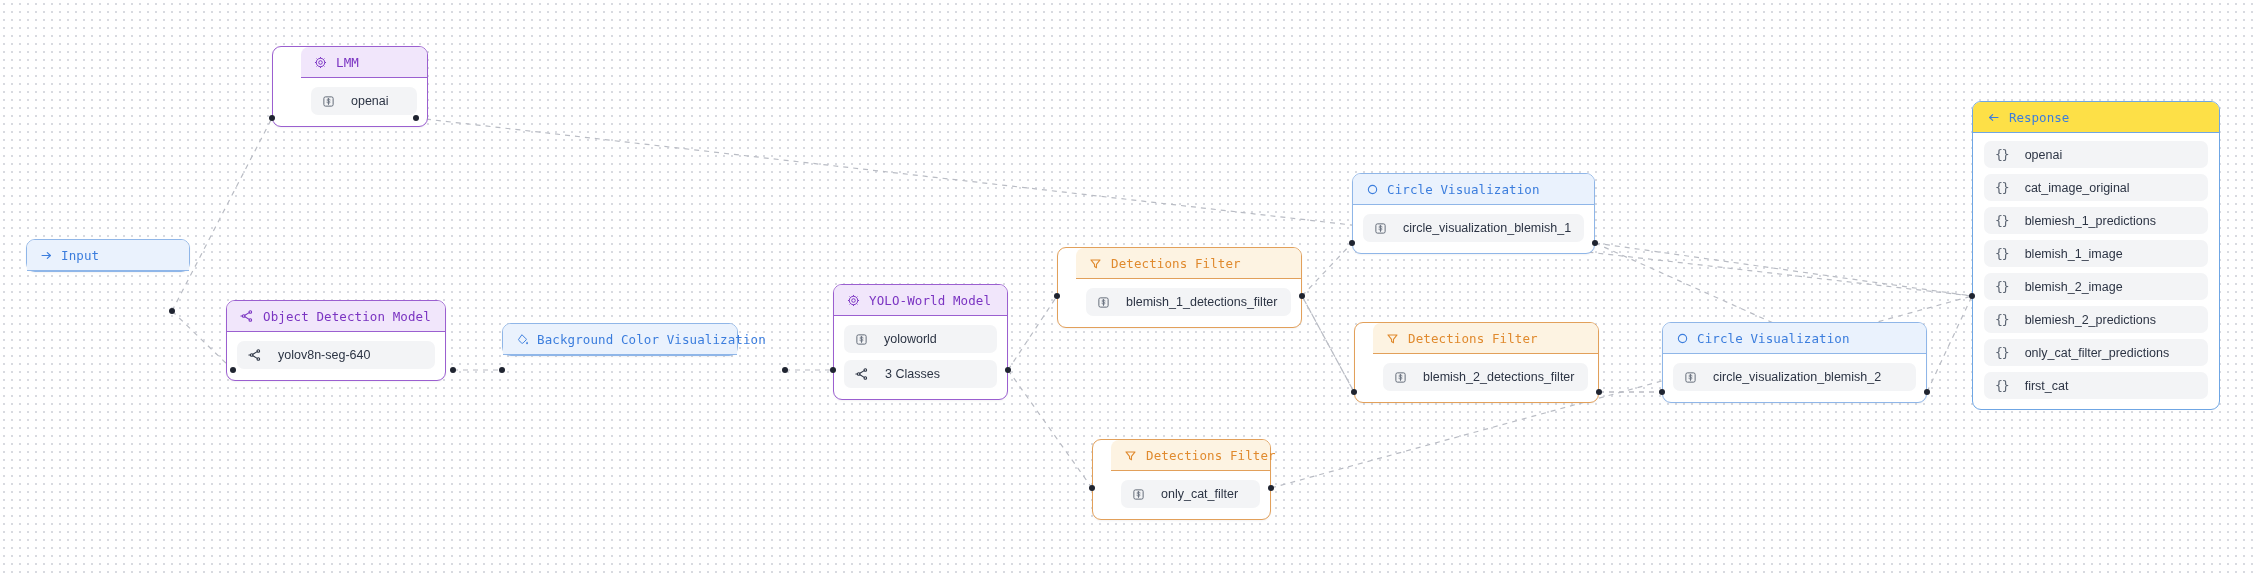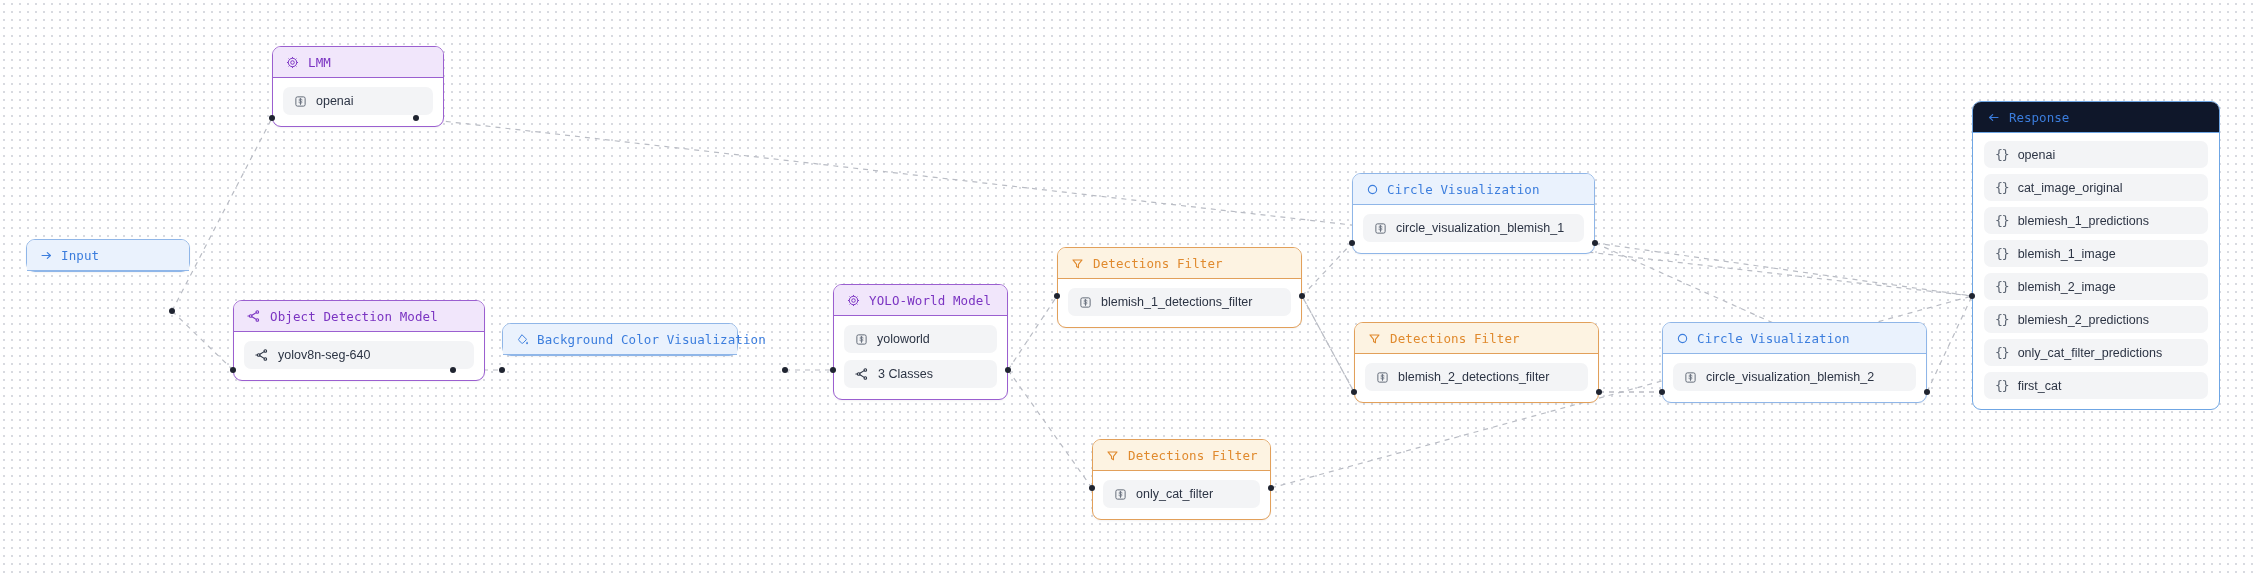--- a/index.html
+++ b/index.html
@@ -20,40 +20,40 @@
         box-shadow:0 1px 2px rgba(16,24,40,.05);}
   .node .hdr{
     display:flex;align-items:center;gap:9px;
     height:31px;padding:0 13px;box-sizing:border-box;
     border-top-left-radius:8px;border-top-right-radius:8px;
     font-family:"DejaVu Sans Mono","Liberation Mono",monospace;
     font-size:12.5px;letter-spacing:.1px;white-space:nowrap;
   }
   .node .body{padding:9px 10px 11px 10px;display:flex;flex-direction:column;gap:7px;}
   .row{
-    display:flex;align-items:center;gap:9px;
+    display:flex;align-items:center;gap:16px;
     background:#f3f4f6;border-radius:7px;
     height:28px;padding:0 11px;box-sizing:border-box;
     font-size:12.5px;color:#2c3444;white-space:nowrap;
   }
 
   
   .v-blue{border:1.4px solid #8fb6e8;}
   .v-blue .hdr{background:#eaf2fd;color:#3b7ddd;border-bottom:1.4px solid #8fb6e8;gap:8px;}
   .v-purple{border:1.4px solid #9b5fd0;}
   .v-purple .hdr{background:#f1e6fb;color:#7b34c2;border-bottom:1.4px solid #9b5fd0;}
   .v-orange{border:1.4px solid #e8a martin;}
-  .v-orange{border:1.4px solid #e2a05a;}
+  .v-orange{border:1.4px solid #e2a05a;padding-left:18px;}
   .v-orange .hdr{background:#fdf3e2;color:#e08a2e;border-bottom:1.4px solid #e2a05a;}
 
   
   .panel{position:absolute;border:1.5px solid #6fa6e4;border-radius:9px;background:#fff;box-sizing:border-box;}
   .panel .hdr{
     display:flex;align-items:center;gap:9px;height:31px;padding:0 14px;box-sizing:border-box;
-    background:#0f172a;color:#3b7ddd;border-bottom:1.5px solid #6fa6e4;
+    background:#fde047;color:#3b7ddd;border-bottom:1.5px solid #6fa6e4;
     border-top-left-radius:8px;border-top-right-radius:8px;
     font-family:"DejaVu Sans Mono","Liberation Mono",monospace;font-size:12.5px;
   }
   .panel .body{padding:8px 11px 10px 11px;display:flex;flex-direction:column;gap:6px;}
   .panel .row{height:27px;}
 
   .ico{display:inline-flex;align-items:center;justify-content:center;flex:0 0 auto;line-height:1;}
   .ico svg{display:block;}
   .brace{font-family:"DejaVu Sans Mono","Liberation Mono",monospace;font-size:13px;color:#5b6472;letter-spacing:-1px;}
 
@@ -103,21 +103,21 @@
       <div class="hdr">
         <span class="ico">
           <svg width="13" height="13" viewBox="0 0 16 16" stroke="currentColor" stroke-width="1.4" fill="none" stroke-linecap="round" stroke-linejoin="round">
             <path d="M2.5 8h10"></path>
             <path d="M9 4.5L12.8 8 9 11.5"></path>
           </svg>
         </span>
         <span>Input</span>
       </div>
     </div>
-    <div class="node v-purple" style="left: 272px; top: 46px; width: 172px;">
+    <div class="node v-purple" style="left: 272px; top: 46px; width: 156px; padding-left: 28px;">
       <div class="hdr">
         <span class="ico">
           <svg width="13" height="13" viewBox="0 0 16 16" stroke="currentColor" stroke-width="1.2" fill="none">
             <circle cx="8" cy="8" r="2.2"></circle>
             <circle cx="8" cy="8" r="5.2"></circle>
             <path d="M8 1.2v1.6M8 13.2v1.6M1.2 8h1.6M13.2 8h1.6M3.2 3.2l1.2 1.2M11.6 11.6l1.2 1.2M12.8 3.2l-1.2 1.2M4.4 11.6l-1.2 1.2"></path>
           </svg>
         </span>
         <span>LMM</span>
       </div>
@@ -127,21 +127,21 @@
             <svg width="13" height="13" viewBox="0 0 16 16" fill="none">
               <rect x="2.3" y="2.3" width="11.4" height="11.4" rx="2" stroke="#5b6472" stroke-width="1.15"></rect>
               <path d="M8 4.3v7.4" stroke="#5b6472" stroke-width="1" stroke-linecap="round"></path>
               <path d="M9.9 6.2c0-.8-.85-1.3-1.9-1.3s-1.9.5-1.9 1.25.7 1.05 1.9 1.3 1.9.55 1.9 1.3-.85 1.3-1.9 1.3-1.9-.5-1.9-1.3" stroke="#5b6472" stroke-width="1" stroke-linecap="round" stroke-linejoin="round"></path>
             </svg>
           </span>
           <span>openai</span>
         </div>
       </div>
     </div>
-    <div class="node v-purple" style="left: 233px; top: 300px; width: 252px;">
+    <div class="node v-purple" style="left: 226px; top: 300px; width: 220px;">
       <div class="hdr">
         <span class="ico">
           <svg width="14" height="14" viewBox="0 0 16 16" stroke="currentColor" stroke-width="1.2" fill="none" stroke-linecap="round">
             <circle cx="11.8" cy="3.4" r="1.5"></circle>
             <circle cx="11.8" cy="12.6" r="1.5"></circle>
             <circle cx="4.2" cy="8" r="1.5"></circle>
             <path d="M5.6 7.2l4.9-3M5.6 8.8l4.9 3M1 8h1.6"></path>
           </svg>
         </span>
         <span>Object Detection Model</span>

